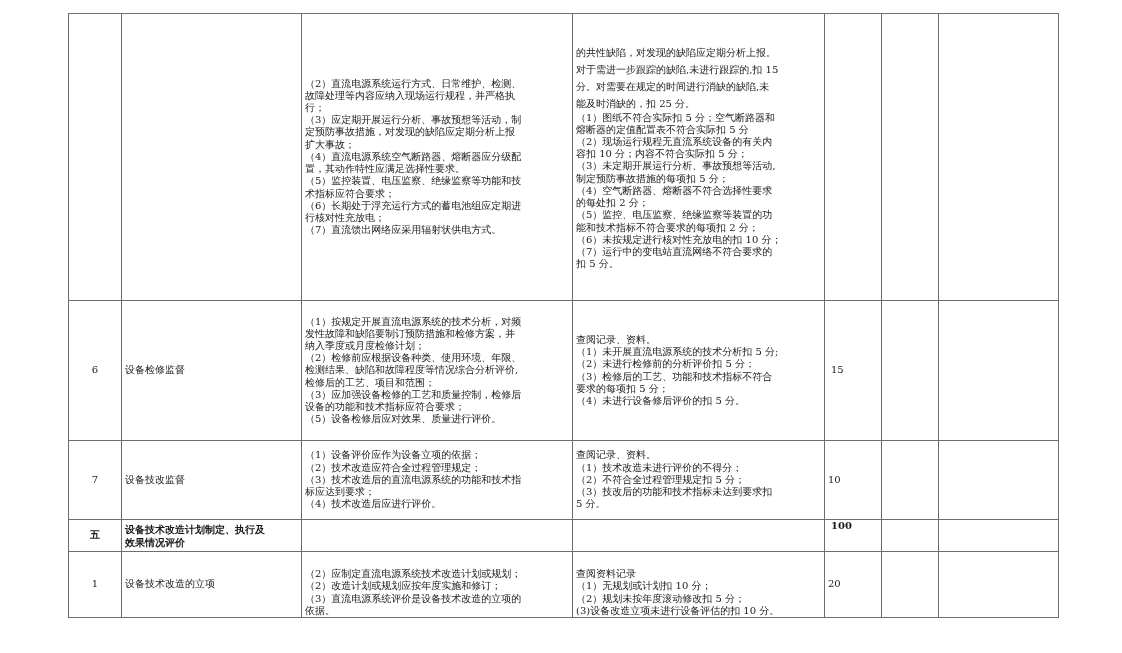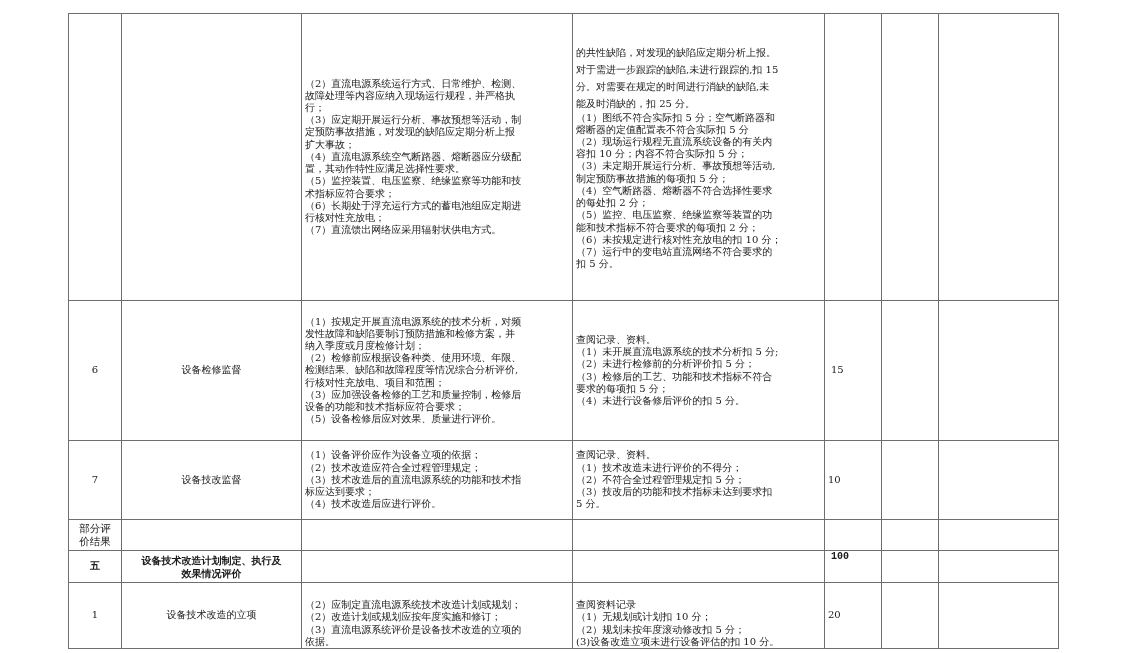--- a/index.html
+++ b/index.html
@@ -3,21 +3,21 @@
 <meta charset="utf-8">
 <style>
   html, body { margin: 0; padding: 0; background: #ffffff; }
   body { width: 1122px; height: 653px; position: relative; overflow: hidden;
          font-family: "DejaVu Serif", "Liberation Serif", serif; color: #1a1a1a; }
   table.eval { position: absolute; left: 68px; top: 13px; border-collapse: collapse;
                table-layout: fixed; width: 990px; }
   table.eval td { border: 1.5px solid #6e6e6e; padding: 0 3px; vertical-align: middle;
                   font-size: 10px; line-height: 12.2px; overflow: hidden; }
   td.c-idx { text-align: center; }
-  td.c-name { padding-left: 6px; text-align: center; }
+  td.c-name { padding-left: 6px; }
   td.c-req, td.c-method { vertical-align: top; padding-top: 1px; }
   td.c-score { text-align: left; }
   td.c-score.left { text-align: left; padding-left: 6px; margin-left: 45px; }
   td.c-blank-a { border-right: 1.5px solid #111; }
   td.c-blank-b { border-right-color: #888; }
   .line { display: block; }
   .spaced .line { line-height: 17px; }
   .bold { font-weight: bold; }
   .sec-idx { font-weight: bold; font-size: 12px; }
   .vtop { vertical-align: top !important; }
@@ -83,21 +83,21 @@
 
   <tr style="height:140px">
     <td class="c-idx">6</td>
     <td class="c-name">设备检修监督</td>
     <td class="c-req">
       <span class="line">（1）按规定开展直流电源系统的技术分析，对频</span>
       <span class="line">发性故障和缺陷要制订预防措施和检修方案，并</span>
       <span class="line">纳入季度或月度检修计划；</span>
       <span class="line">（2）检修前应根据设备种类、使用环境、年限、</span>
       <span class="line">检测结果、缺陷和故障程度等情况综合分析评价,</span>
-      <span class="line">行核对性充放电、项目和范围；</span>
+      <span class="line">检修后的工艺、项目和范围；</span>
       <span class="line">（3）应加强设备检修的工艺和质量控制，检修后</span>
       <span class="line">设备的功能和技术指标应符合要求；</span>
       <span class="line">（5）设备检修后应对效果、质量进行评价。</span>
     </td>
     <td class="c-method" style="vertical-align:middle;">
       <span class="line">查阅记录、资料。</span>
       <span class="line">（1）未开展直流电源系统的技术分析扣 5 分;</span>
       <span class="line">（2）未进行检修前的分析评价扣 5 分；</span>
       <span class="line">（3）检修后的工艺、功能和技术指标不符合</span>
       <span class="line">要求的每项扣 5 分；</span>
@@ -123,42 +123,30 @@
       <span class="line">（1）技术改造未进行评价的不得分；</span>
       <span class="line">（2）不符合全过程管理规定扣 5 分；</span>
       <span class="line">（3）技改后的功能和技术指标未达到要求扣</span>
       <span class="line">5 分。</span>
     </td>
     <td class="c-score">10</td>
     <td class="c-blank-a"></td>
     <td class="c-blank-b"></td>
   </tr>
 
-  <tr style="height:31px">
-    <td class="c-idx" style="font-size:10.5px;line-height:13px;">
-      <span class="line">部分评</span>
-      <span class="line">价结果</span>
-    </td>
-    <td></td>
-    <td></td>
-    <td></td>
-    <td></td>
-    <td class="c-blank-a"></td>
-    <td class="c-blank-b"></td>
-  </tr>
 
   <tr style="height:32px">
     <td class="c-idx sec-idx">五</td>
     <td class="c-name bold" style="line-height:13px;">
       <span class="line">设备技术改造计划制定、执行及</span>
       <span class="line">效果情况评价</span>
     </td>
     <td></td>
     <td></td>
-    <td class="c-score left bold vtop" style="padding-top:0;font-family:Liberation Mono, monospace;">100</td>
+    <td class="c-score left bold vtop" style="padding-top:0;">100</td>
     <td class="c-blank-a"></td>
     <td class="c-blank-b"></td>
   </tr>
 
   <tr style="height:66px">
     <td class="c-idx">1</td>
     <td class="c-name">设备技术改造的立项</td>
     <td class="c-req" style="vertical-align:bottom;">
       <span class="line">（2）应制定直流电源系统技术改造计划或规划；</span>
       <span class="line">（2）改造计划或规划应按年度实施和修订；</span>

